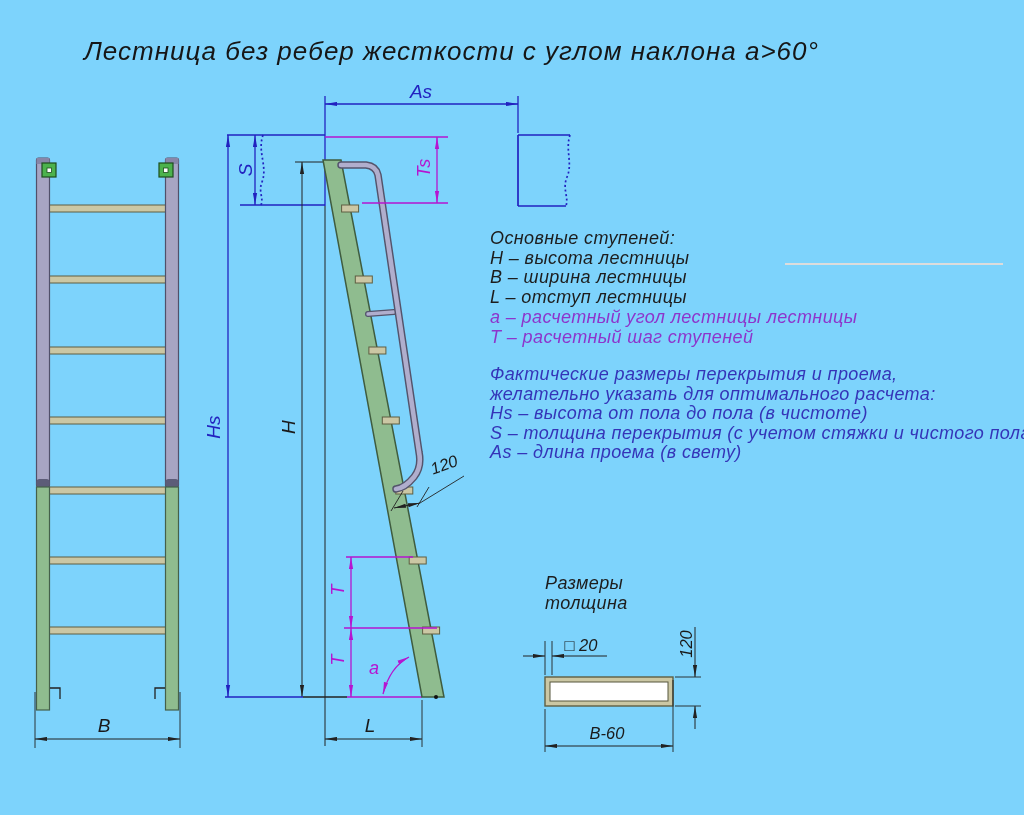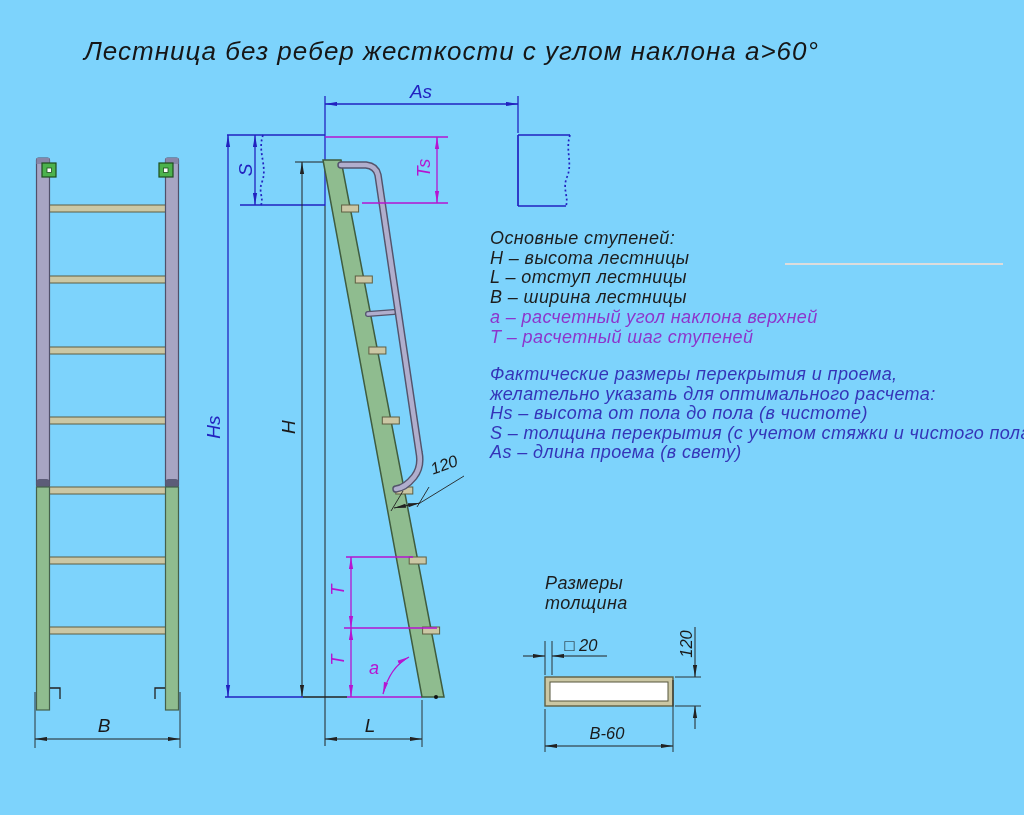--- a/index.html
+++ b/index.html
@@ -220,26 +220,26 @@
         <line class="lk thin" x1="673" y1="680" x2="673" y2="752"></line>
         <line class="lk" x1="545" y1="746" x2="673" y2="746" marker-start="url(#aK)" marker-end="url(#aK)"></line>
         <text class="dt dts" x="607" y="739" text-anchor="middle">B-60</text>
       </g>
     </g>
   </svg>
 
   <div class="tblock tb-basic">
     <div>Основные ступеней:</div>
     <div>H – высота лестницы</div>
+    <div>B – ширина лестницы</div>
     <div>L – отступ лестницы</div>
-    <div>B – ширина лестницы</div>
   </div>
 
   <div class="tblock tb-calc">
-    <div>a – расчетный угол наклона верхней</div>
+    <div>a – расчетный угол лестницы лестницы</div>
     <div>T – расчетный шаг ступеней</div>
   </div>
 
   <div class="tblock tb-actual">
     <div>Фактические размеры перекрытия и проема,</div>
     <div>желательно указать для оптимального расчета:</div>
     <div>Hs – высота от пола до пола (в чистоте)</div>
     <div>S – толщина перекрытия (с учетом стяжки и чистого пола)</div>
     <div>As – длина проема (в свету)</div>
   </div>

